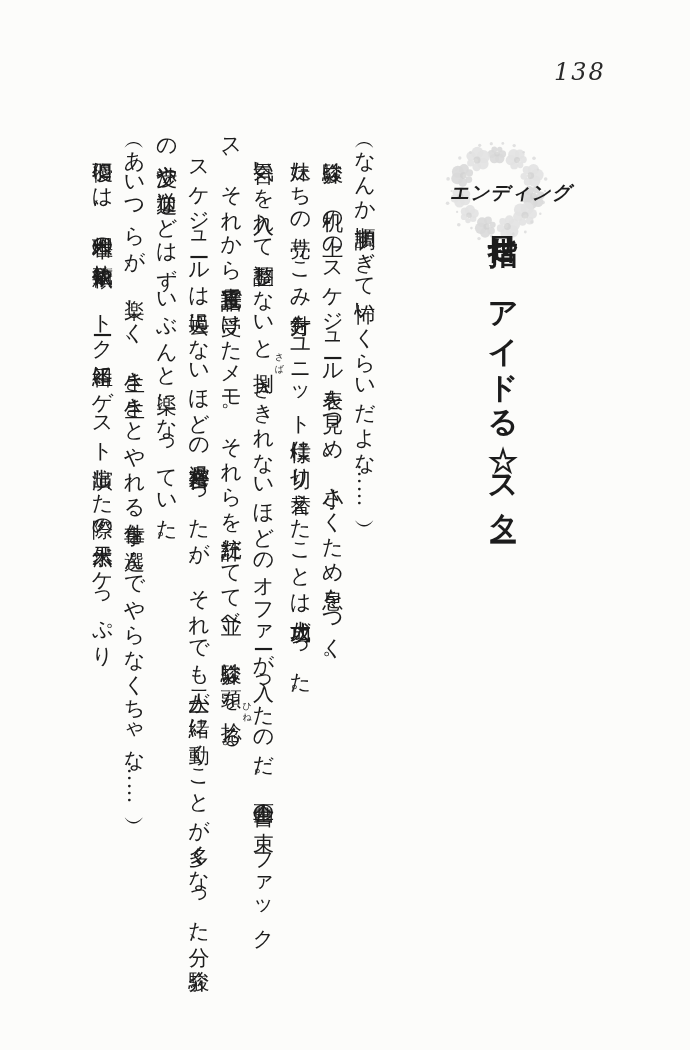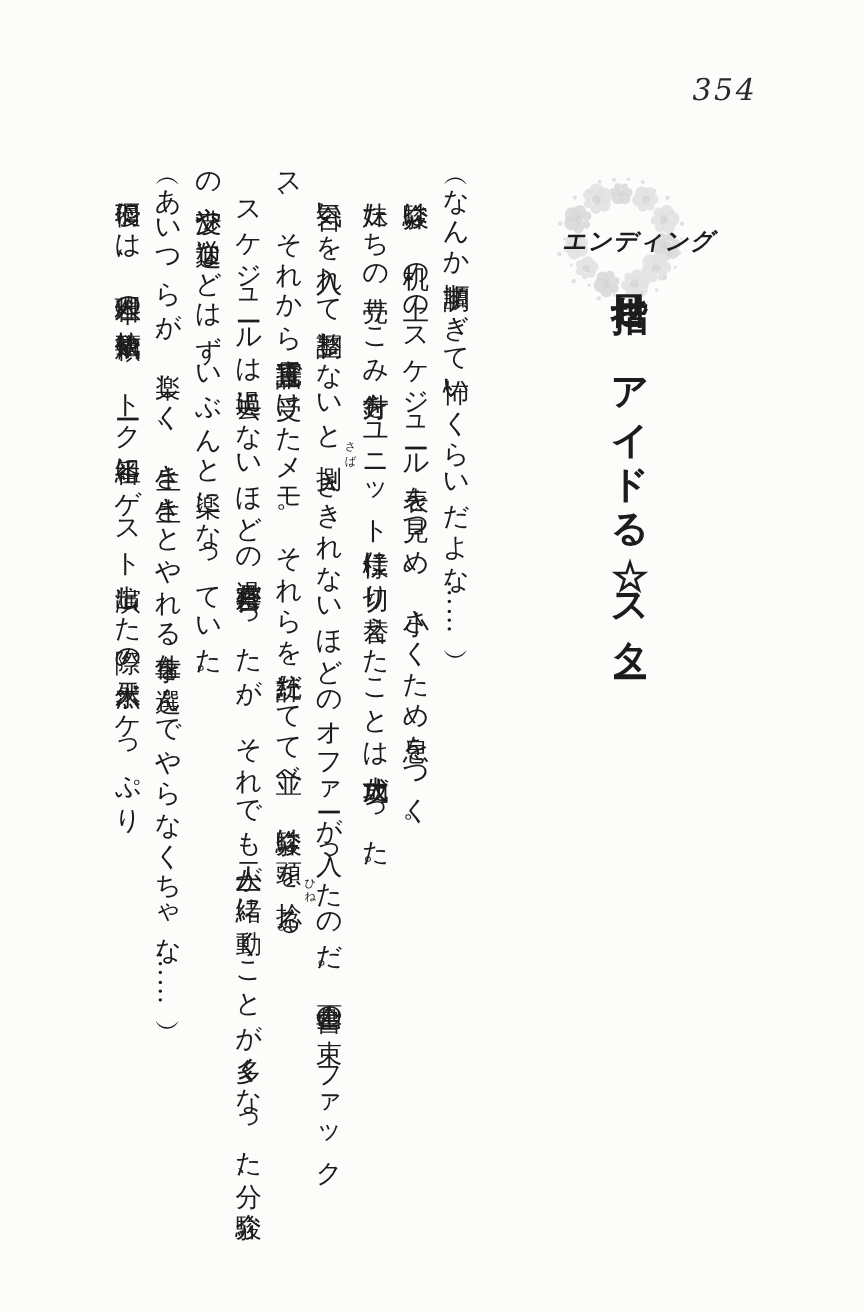--- a/index.html
+++ b/index.html
@@ -68,21 +68,21 @@
     font-size:9px;
     letter-spacing:0;
     font-family:"DejaVu Serif","Liberation Serif",serif;
   }
 </style>
 </head>
 <body>
 
 <div class="page">
 
-  <div class="page-number">354</div>
+  <div class="page-number">138</div>
 
   <svg class="ornament" viewBox="0 0 106 106" width="106" height="106" xmlns="http://www.w3.org/2000/svg">
       <circle cx="58.4" cy="16.0" r="3.7" fill="#d9d9d9" fill-opacity="0.9"></circle>
       <circle cx="55.7" cy="20.6" r="4.7" fill="#d9d9d9" fill-opacity="0.9"></circle>
       <circle cx="50.3" cy="20.6" r="4.7" fill="#d9d9d9" fill-opacity="0.9"></circle>
       <circle cx="47.6" cy="16.0" r="3.9" fill="#d9d9d9" fill-opacity="0.9"></circle>
       <circle cx="50.3" cy="11.4" r="2.9" fill="#d9d9d9" fill-opacity="0.9"></circle>
       <circle cx="55.7" cy="11.4" r="2.7" fill="#d9d9d9" fill-opacity="0.9"></circle>
       <circle cx="53.0" cy="16.0" r="2.6" fill="#d2d2d2" fill-opacity="0.8"></circle>
       <circle cx="76.3" cy="27.1" r="3.1" fill="#e2e2e2" fill-opacity="0.9"></circle>

